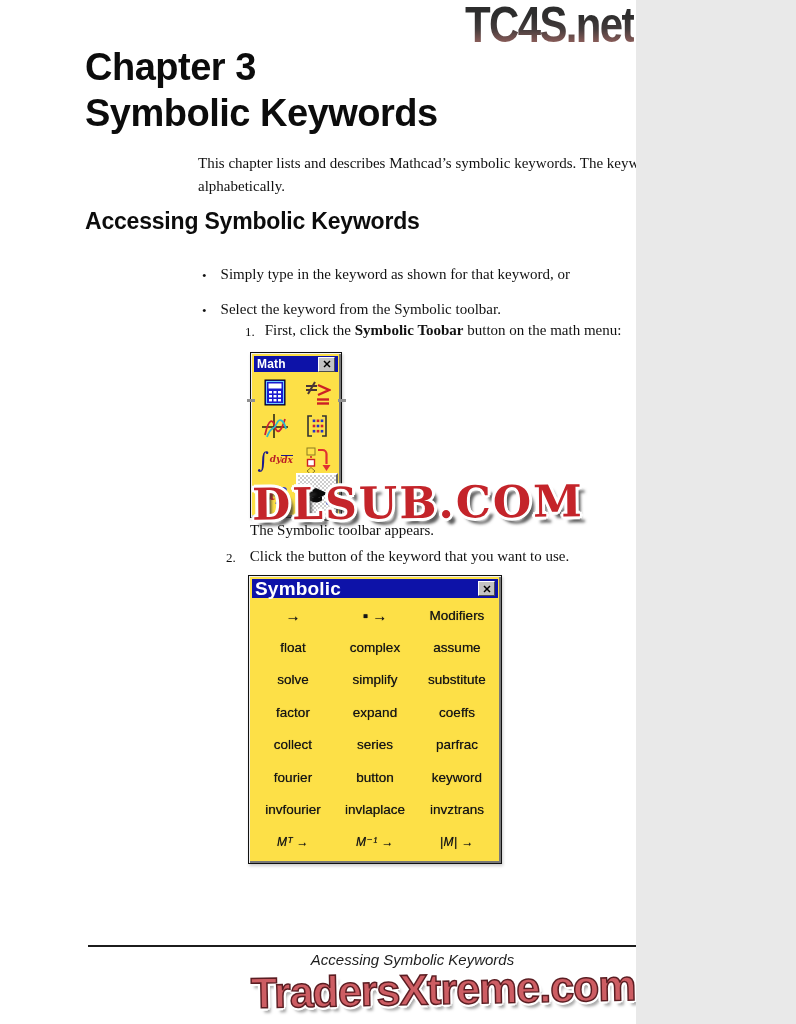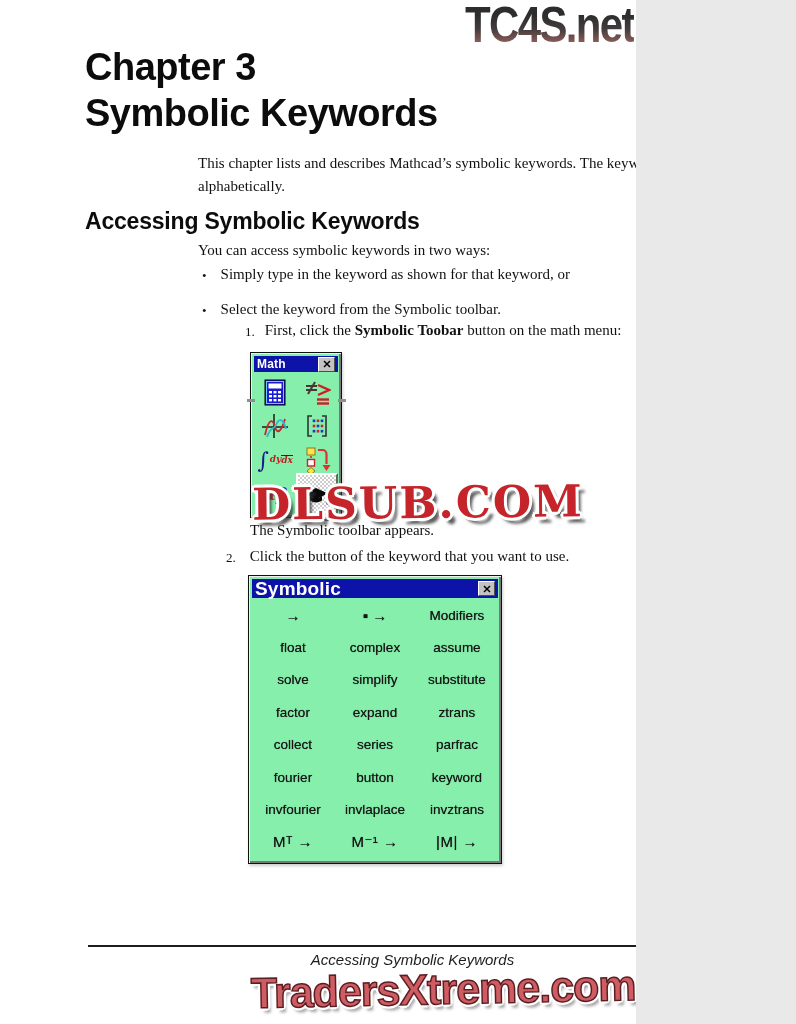--- a/index.html
+++ b/index.html
@@ -37,21 +37,21 @@
   .bullet-char{font-size:13px;padding-top:2px;}
   .step{position:absolute;display:flex;font:15px "Liberation Serif",serif;color:#111;}
   .step1{left:245px;top:322px;}
   .step2{left:226px;top:548px;}
   .step-num{font-size:13px;padding-top:1.5px;margin-right:10px;}
   .step2 .step-num{margin-right:14px;}
   .toolbar-caption{position:absolute;left:250px;top:522px;z-index:5;
     font:15px "Liberation Serif",serif;color:#111;}
 
   
-  .win{position:absolute;background:#86efac;border:1px solid #111;box-sizing:border-box;
+  .win{position:absolute;background:#fde047;border:1px solid #111;box-sizing:border-box;
     box-shadow:inset 1px 1px 0 #efefef,inset -2px -2px 0 #787878,1px 2px 3px rgba(0,0,0,0.2);
     padding:3px;text-align:right;}
   .win-title{background:#0d12a8;display:flex;align-items:center;padding:0 3px;}
   .win-title-label{color:#fff;font:bold 12px "Liberation Sans",sans-serif;letter-spacing:0.2px;}
   .win-close{margin-left:auto;width:15px;height:13px;background:#c3c3c3;
     border:1px solid;border-color:#fff #4e4e4e #4e4e4e #fff;
     display:flex;align-items:center;justify-content:center;cursor:default;}
 
   
   .mt{left:250px;top:352px;width:92px;height:166px;}
@@ -76,21 +76,21 @@
 
   
   .st{left:248px;top:575px;width:254px;height:289px;}
   .st .win-title{height:19px;}
   .st .win-title-label{font-size:19px;}
   .st-grid{display:grid;grid-template-columns:repeat(3,1fr);grid-auto-rows:32.4px;
     align-items:center;justify-items:center;margin-top:1px;}
   .st-cell{font:13.5px "Liberation Sans","DejaVu Sans",sans-serif;color:#141414;
     text-shadow:0 0 0.7px rgba(20,20,20,0.75);cursor:default;white-space:nowrap;}
   .st-cell.glyph{font-size:15px;}
-  .st-cell.math{font-size:15px;letter-spacing:0.5px;}
+  .st-cell.math{font-size:12px;letter-spacing:0.5px;font-style:italic;}
 
   
   .footer-line{position:absolute;left:88px;top:945px;width:649px;height:2px;background:#1c1c1c;}
   .footer-label{position:absolute;left:88px;top:951px;width:649px;text-align:center;
     font:italic 15px "Liberation Sans",sans-serif;color:#1c1c1c;}
   .footer-page{position:absolute;left:710px;top:951px;
     font:italic 15px "Liberation Sans",sans-serif;color:#1c1c1c;text-decoration:underline;}
 </style>
 </head>
 <body>
@@ -102,21 +102,20 @@
   <div class="wm-traders">TradersXtreme.com</div>
 
   <div class="chapter-title">
     <div>Chapter 3</div>
     <div>Symbolic Keywords</div>
   </div>
 
   <div class="intro">This chapter lists and describes Mathcad’s symbolic keywords. The keywords are listed alphabetically.</div>
 
   <div class="section-heading">Accessing Symbolic Keywords</div>
-  <div class="lead">You can access symbolic keywords in two ways:</div>
 
   <div class="bullets">
     <div class="bullet-row">
       <span class="bullet-char">•</span>
       <span>Simply type in the keyword as shown for that keyword, or</span>
     </div>
     <div class="bullet-row">
       <span class="bullet-char">•</span>
       <span>Select the keyword from the Symbolic toolbar.</span>
     </div>
@@ -256,21 +255,21 @@
       <span class="st-cell">float</span>
       <span class="st-cell">complex</span>
       <span class="st-cell">assume</span>
 
       <span class="st-cell">solve</span>
       <span class="st-cell">simplify</span>
       <span class="st-cell">substitute</span>
 
       <span class="st-cell">factor</span>
       <span class="st-cell">expand</span>
-      <span class="st-cell">ztrans</span>
+      <span class="st-cell">coeffs</span>
 
       <span class="st-cell">collect</span>
       <span class="st-cell">series</span>
       <span class="st-cell">parfrac</span>
 
       <span class="st-cell">fourier</span>
       <span class="st-cell">button</span>
       <span class="st-cell">keyword</span>
 
       <span class="st-cell">invfourier</span>

